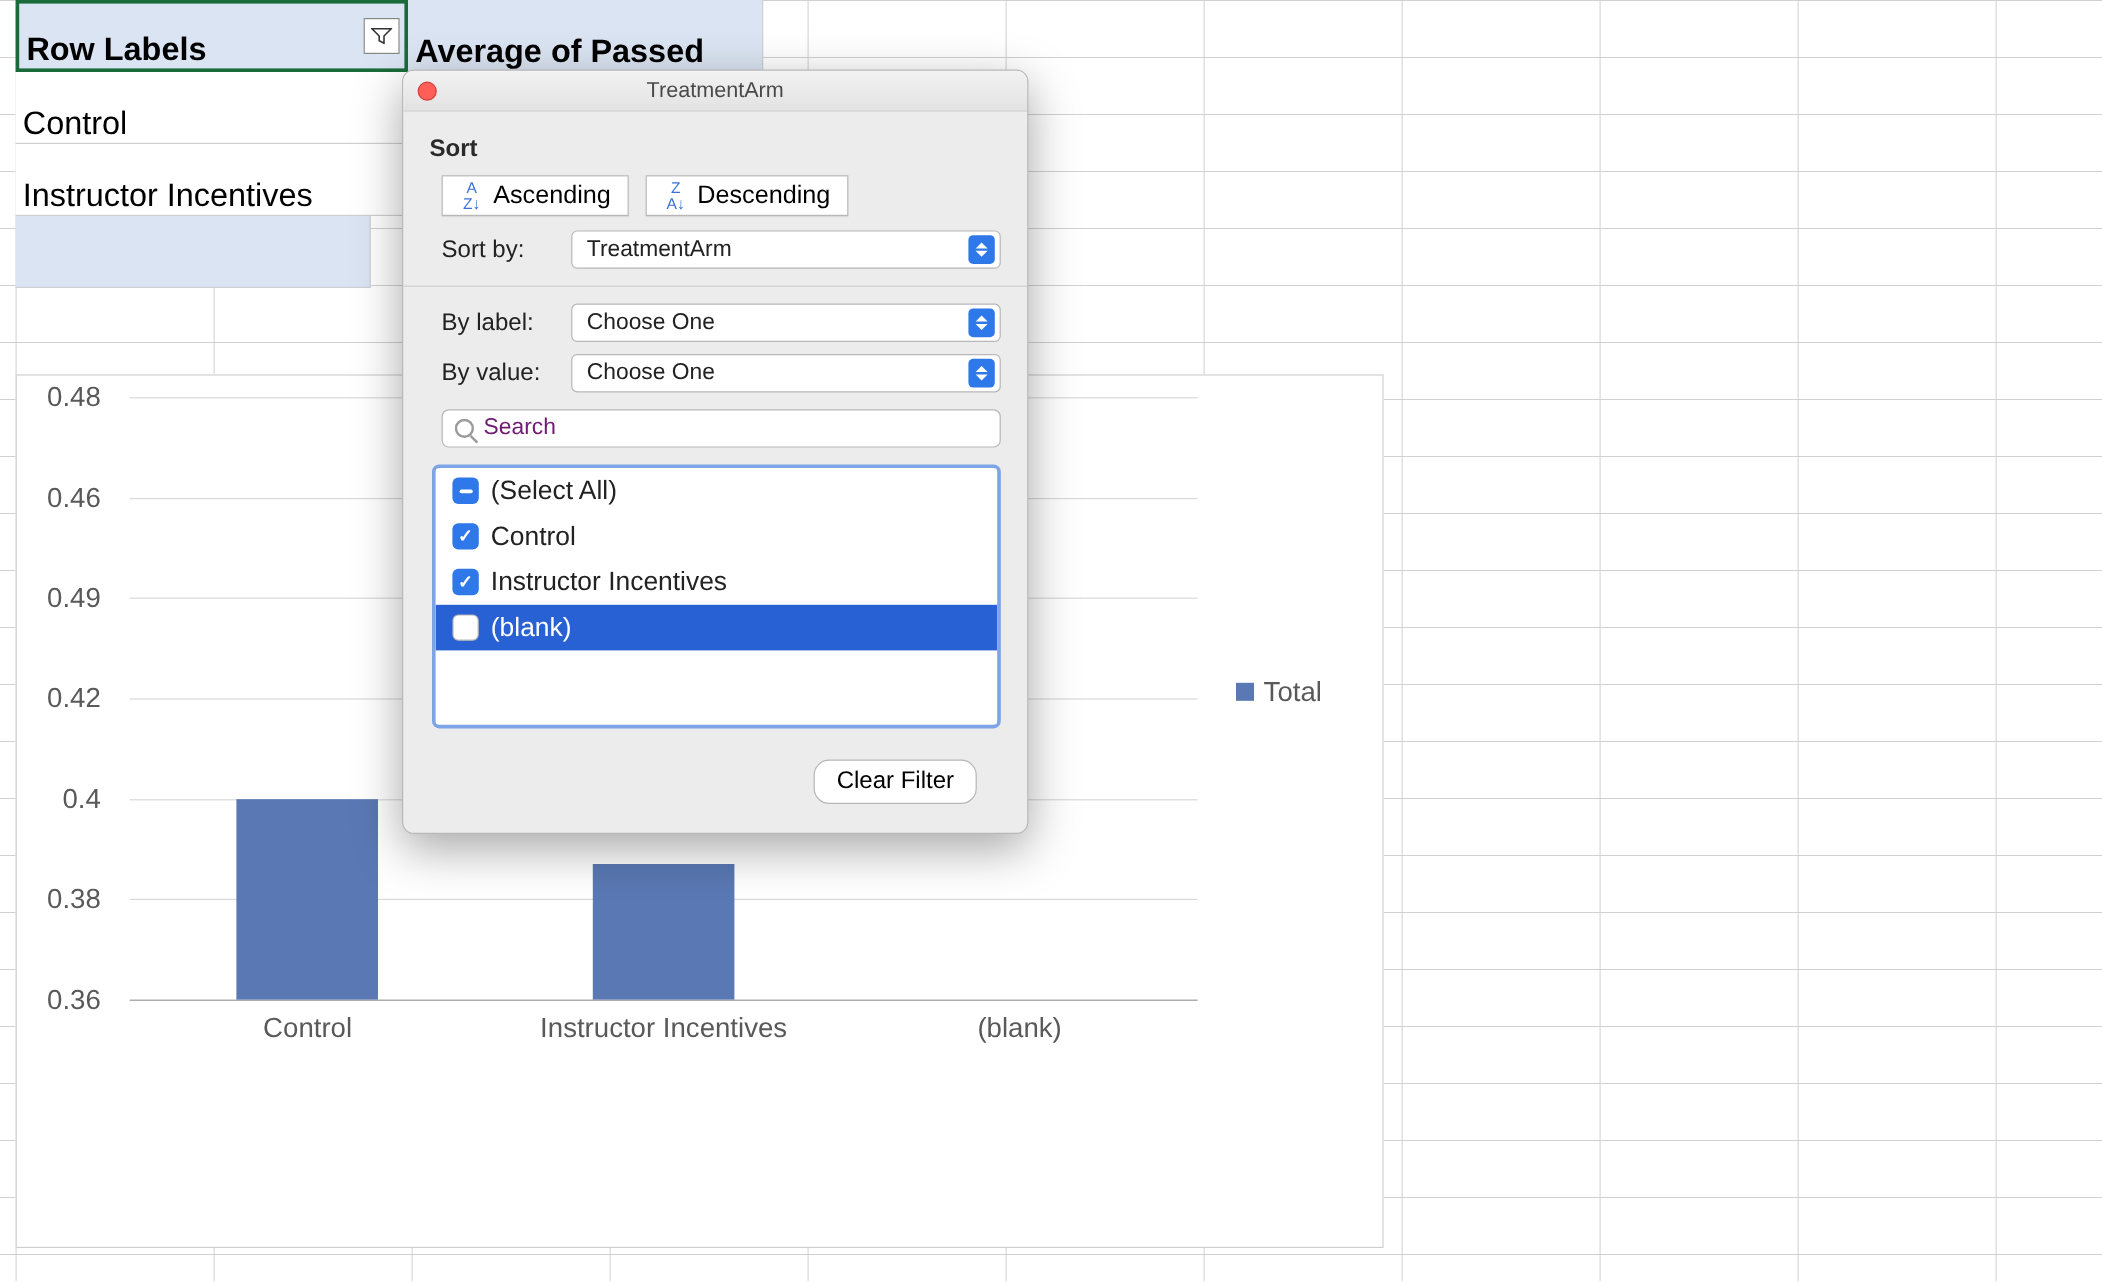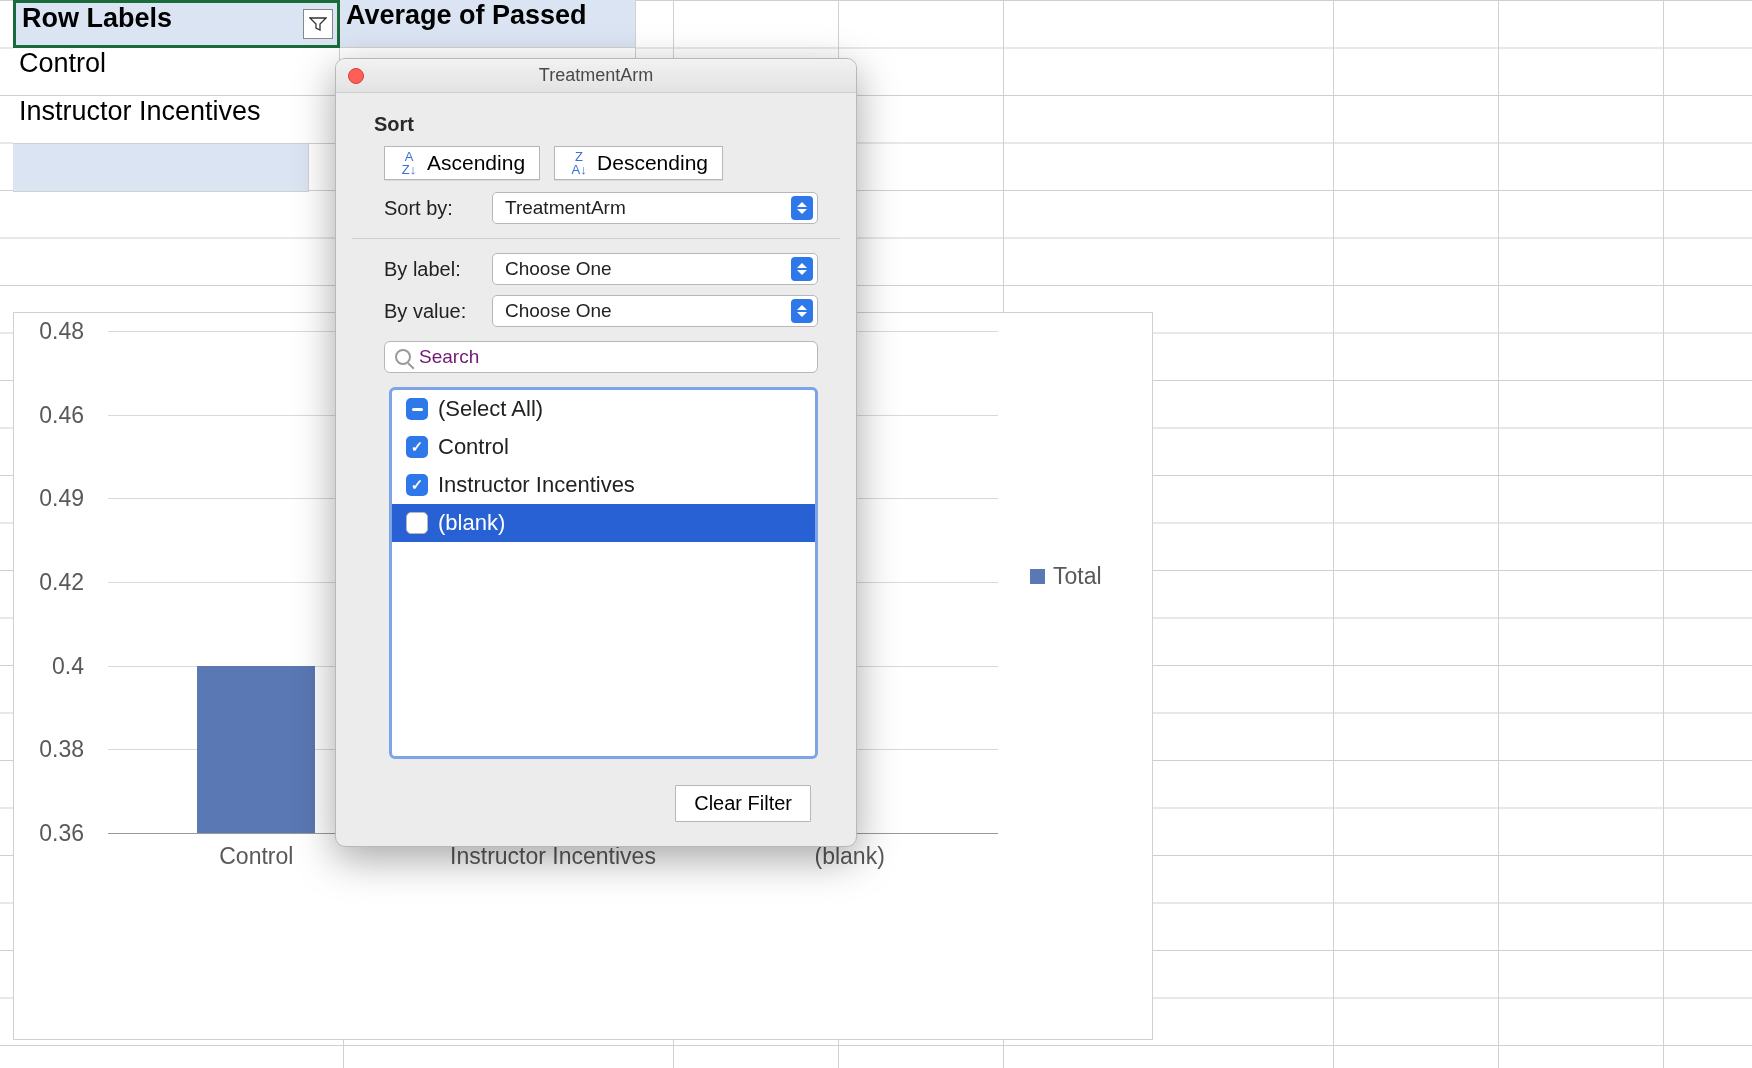--- a/index.html
+++ b/index.html
@@ -24,22 +24,22 @@
 
 .pivot {
   position: absolute;
   left: 13px; top: 0;
   width: 625px;
 }
 .pivot-row { display: flex; }
 .pivot-cell {
   border-right: 1px solid #d0d0d0;
   border-bottom: 1px solid #d0d0d0;
-  height: 48px;
-  display: flex; align-items: flex-start;
+  height: 60px;
+  display: flex; align-items: flex-end;
   padding: 0 6px;
   font-size: 27px;
   color: #000;
   background: #fff;
 }
 .header-cell { background: #dbe4f2; font-weight: 700; }
 .rowlabels-col { width: 327px; }
 .avg-col { width: 296px; }
 .rowlabels-header {
   position: relative;
@@ -124,21 +124,21 @@
   position: relative;
   background: linear-gradient(#f2f2f2,#e3e3e3);
   border-bottom: 1px solid #cfcfcf;
   font-size: 18px; color: #4a4a4a;
 }
 .close-circle {
   position: absolute; left: 12px; top: 50%; transform: translateY(-50%);
   width: 16px; height: 16px; border-radius: 50%;
   background: #ff5f57; border: 1px solid #d1423b;
 }
-.pop-body { padding: 12px 38px 18px; font-size: 19px; color: #222; }
+.pop-body { padding: 12px 22px 18px; font-size: 19px; color: #222; }
 .section-label { font-weight: 700; margin: 8px 0 10px; color: #2a2a2a; font-size: 20px; }
 .sort-buttons { display: flex; gap: 14px; margin-left: 10px; margin-bottom: 12px; }
 .sort-btn {
   display: flex; align-items: center; gap: 8px;
   background: #fff; border: 1px solid #b7b7b7;
   padding: 4px 14px; font-size: 21px;
   box-shadow: 0 1px 0 rgba(0,0,0,0.08);
 }
 .sort-icon {
   width: 20px; height: 20px;
@@ -178,46 +178,46 @@
 }
 .search-icon {
   width: 16px; height: 16px; border: 2px solid #9a9a9a; border-radius: 50%;
   position: relative;
 }
 .search-icon::after {
   content: ''; position: absolute; width: 8px; height: 2px; background: #9a9a9a;
   bottom: -4px; right: -6px; transform: rotate(45deg);
 }
 .filter-list {
-  margin: 14px 0 0 15px;
+  margin: 14px 0 0 2px;
   border: 3px solid #7ca4e6; border-radius: 6px;
   background: #fff;
-  height: 372px;
+  height: 220px;
   overflow: hidden;
 }
 .filter-item {
   display: flex; align-items: center; gap: 10px;
   padding: 6px 14px; font-size: 22px;
 }
 .filter-item.selected { background: #2861d4; color: #fff; }
 .cb {
   width: 22px; height: 22px; border-radius: 5px;
   display: inline-flex; align-items: center; justify-content: center;
   font-size: 15px; color: #fff; font-weight: 700;
 }
 .cb-mixed { background: #2f78ea; }
 .cb-checked { background: #2f78ea; }
 .cb-unchecked { background: #fff; border: 1px solid #b7b7b7; }
 .cb-mixed::before { content: ''; width: 11px; height: 3px; background: #fff; border-radius: 2px; }
 .cb-checked::before { content: '✓'; }
 .clear-filter {
   display: block;
-  margin: 26px 7px 6px auto;
+  margin: 26px 20px 6px auto;
   background: #fff; border: 1px solid #b7b7b7;
-  border-radius: 1px; padding: 6px 18px;
+  border-radius: 13px; padding: 6px 18px;
   font-size: 20px;
 }
 </style>
 </head>
 <body>
 
 <div class="grid"></div>
 
 <div class="pivot">
   <div class="pivot-row">

